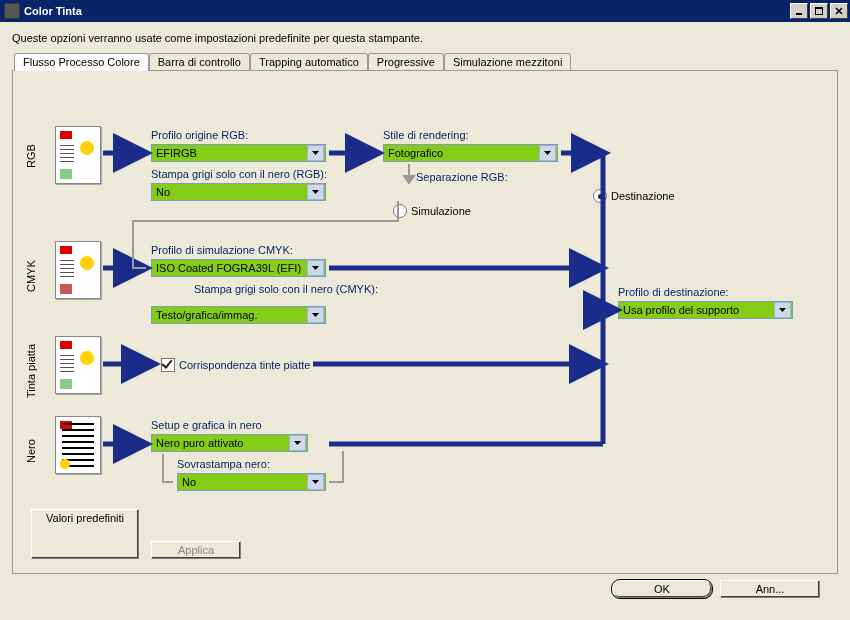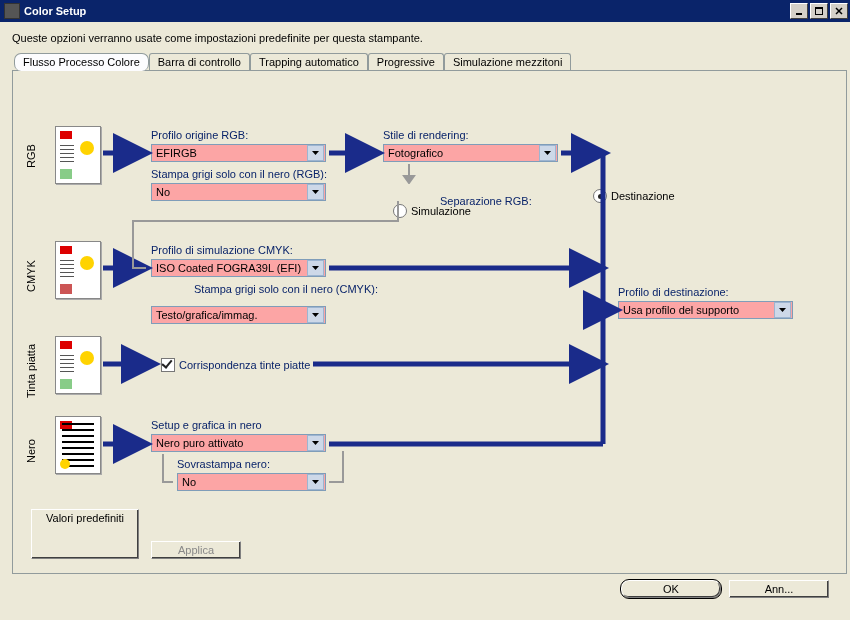--- a/index.html
+++ b/index.html
@@ -39,21 +39,21 @@
     display: inline-flex;
     align-items: center;
     justify-content: center;
     font-size: 9px;
     font-family: Arial;
     color: #000;
     cursor: pointer;
   }
   .winbtn svg { display:block; }
   .content {
-    padding: 10px 3px 6px 12px;
+    padding: 10px 12px 6px 12px;
   }
   .subtitle { margin-bottom: 8px; }
   .tabs {
     display: flex;
     gap: 0;
     margin-left: 2px;
   }
   .tab {
     border: 1px solid #919b9c;
     border-bottom: none;
@@ -66,21 +66,20 @@
     cursor: pointer;
     font-size: 11px;
   }
   .tab.active {
     background: #fcfcfe;
     font-weight: normal;
     z-index: 2;
     top: 1px;
     padding-bottom: 3px;
     border-color: #919b9c;
-    border-radius: 7px;
   }
   .panel {
     border: 1px solid #919b9c;
     background: #ece9d8;
     height: 502px;
     position: relative;
   }
   .canvas {
     position: absolute;
     left: 0; top: 0; right: 0; bottom: 0;
@@ -115,21 +114,21 @@
   }
   .lbl {
     position: absolute;
     color: #0a246a;
     font-size: 11px;
     white-space: nowrap;
   }
   .select {
     position: absolute;
     border: 1px solid #7f9db9;
-    background: #fca5a5;
+    background: #84cc16;
     height: 18px;
     font-size: 11px;
     display: flex;
     align-items: center;
     padding: 0 1px 0 4px;
     box-sizing: border-box;
     cursor: pointer;
   }
   .select .txt { flex: 1; overflow:hidden; text-overflow:ellipsis; white-space:nowrap; }
   .select .dropbtn {
@@ -225,21 +224,21 @@
     fill:none;
     stroke-width:2;
   }
   .grayarrowhead { fill:#999; }
 </style>
 </head>
 <body>
 
 <div class="titlebar">
   <span class="icon"></span>
-  <span class="title">Color Setup</span>
+  <span class="title">Color Tinta</span>
   <span class="winbtn">
     <svg width="8" height="8">
         <rect x="1" y="6" width="6" height="2" fill="#000"></rect>
       </svg>
   </span>
   <span class="winbtn">
     <svg width="8" height="8">
         <rect x="0.5" y="0.5" width="7" height="7" fill="none" stroke="#000"></rect>
         <rect x="0" y="0" width="8" height="2" fill="#000"></rect>
       </svg>
@@ -318,21 +317,21 @@
               <polygon points="0,0 7,0 3.5,4" fill="#000"></polygon>
             </svg>
           </span>
       </div>
 
       <svg class="subarrow" style="left:388px; top:93px; width:16px; height:20px;">
         <line x1="8" y1="0" x2="8" y2="12"></line>
         <polygon class="grayarrowhead" points="3,12 13,12 8,19"></polygon>
       </svg>
 
-      <div class="lbl" style="left:427px; top:100px;margin-top:24px;">Separazione RGB:</div>
+      <div class="lbl" style="left:403px; top:100px;">Separazione RGB:</div>
       <div class="radio" style="left:380px; top:133px;text-align:right;">
         <span class="r"></span>
           <span>Simulazione</span>
       </div>
       <div class="radio checked" style="left:580px; top:118px;">
         <span class="r"></span>
           <span>Destinazione</span>
       </div>
 
       <div class="lbl" style="left:138px; top:173px;">Profilo di simulazione CMYK:</div>
@@ -353,21 +352,21 @@
             </svg>
           </span>
       </div>
 
       <div class="checkbox checked" style="left:148px; top:287px;">
         <span class="c"></span>
           <span>Corrispondenza tinte piatte</span>
       </div>
 
       <div class="lbl" style="left:138px; top:348px;">Setup e grafica in nero</div>
-      <div class="select" style="left:138px; top:363px; width:175px;justify-content:flex-end;">
+      <div class="select" style="left:138px; top:363px; width:157px;justify-content:flex-end;">
         <span class="txt">Nero puro attivato</span>
         <span class="dropbtn">
             <svg width="7" height="4">
               <polygon points="0,0 7,0 3.5,4" fill="#000"></polygon>
             </svg>
           </span>
       </div>
       <div class="lbl" style="left:164px; top:387px;">Sovrastampa nero:</div>
       <div class="select" style="left:164px; top:402px; width:149px;">
         <span class="txt">No</span>

